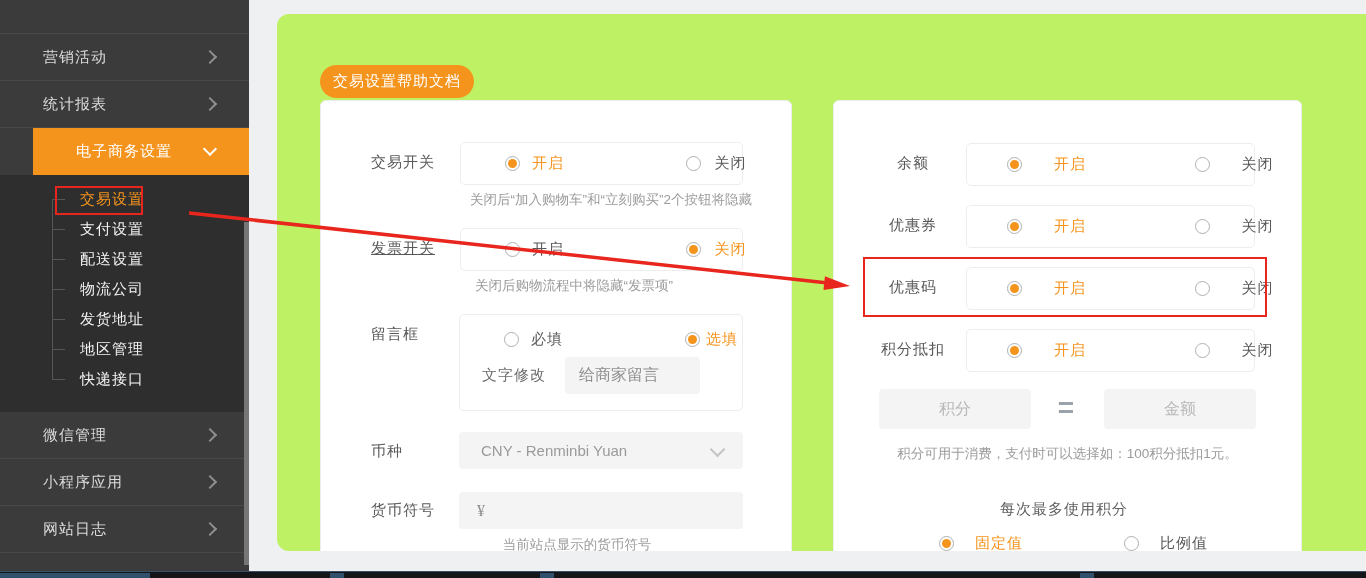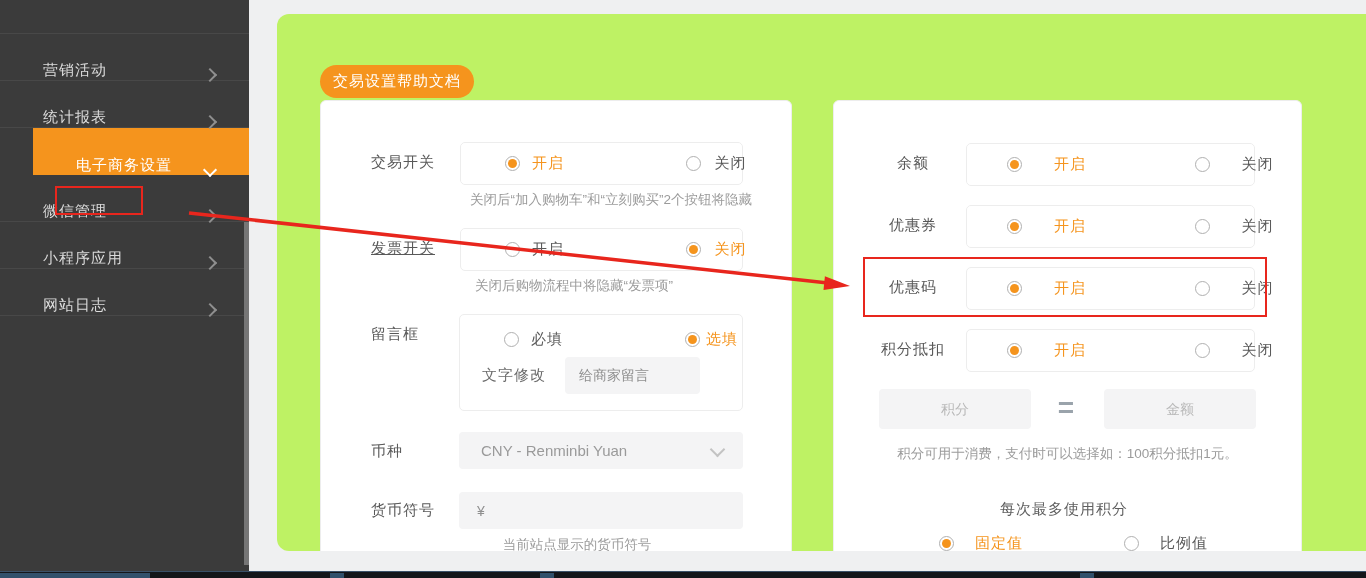--- a/index.html
+++ b/index.html
@@ -3,21 +3,21 @@
 <meta charset="utf-8">
 <style>
   html,body{margin:0;padding:0;background:#dfe1e3;}
   .stage{position:relative;width:1366px;height:578px;overflow:hidden;
          background:#eff0f1;font-family:"Liberation Sans",sans-serif;
          -webkit-font-smoothing:antialiased;}
 
   
   .sidebar{position:absolute;left:0;top:0;width:249px;height:571px;background:#3b3b3b;}
   .side-spacer{height:33px;border-bottom:1px solid #484848;}
-  .side-item{height:46px;border-bottom:1px solid #484848;display:flex;align-items:flex-end;
+  .side-item{height:46px;border-bottom:1px solid #484848;display:flex;align-items:center;
              justify-content:space-between;padding:0 34px 0 43px;color:#dcdcdc;
              font-size:15px;letter-spacing:1px;cursor:pointer;}
   .side-item.active{background:#f5941d;color:#fff;border-bottom:none;height:47px;margin-left:33px;}
   .chev{width:8px;height:8px;border-top:2px solid #8f8f8f;border-right:2px solid #8f8f8f;
         transform:rotate(45deg);flex:none;}
   .chev.down{border-color:#fff;transform:rotate(135deg);margin-top:-5px;}
   .submenu{position:relative;background:#2e2e2e;padding:9px 0 18px 0;}
   .submenu-vline{position:absolute;left:52px;top:24px;width:1px;height:181px;background:#565656;}
   .sub-item{position:relative;height:30px;line-height:30px;padding-left:80px;color:#f2f2f2;
             font-size:15px;letter-spacing:1px;cursor:pointer;}
@@ -48,21 +48,21 @@
   .optrow{display:flex;align-items:center;height:100%;}
   .opt{display:flex;align-items:center;flex:none;cursor:pointer;}
   .radio{width:15px;height:15px;border:1px solid #b0b0b0;border-radius:50%;background:#fff;
          position:relative;flex:none;box-sizing:border-box;}
   .radio.on::after{content:"";position:absolute;left:2px;top:2px;right:2px;bottom:2px;
                    background:#f5941d;border-radius:50%;}
   .opt-label{font-size:15px;color:#595959;letter-spacing:1px;white-space:nowrap;}
   .opt-label.on{color:#f5941d;}
   .helper{position:absolute;font-size:13.5px;color:#9b9b9b;text-align:center;white-space:nowrap;height:18px;line-height:18px;}
   .ginput{position:absolute;border:none;outline:none;background:#f4f4f5;border-radius:4px;
-          color:#8f8f8f;font-size:14px;padding:0 18px;box-sizing:border-box;font-family:Liberation Sans, sans-serif;}
+          color:#8f8f8f;font-size:16px;padding:0 18px;box-sizing:border-box;font-family:Liberation Serif, serif;}
   .ginput::placeholder{color:#b8b8b8;}
   .center-input{text-align:center;padding:0 8px;}
   .select{position:absolute;background:#f4f4f5;border-radius:4px;color:#9a9a9a;font-size:15px;
           display:flex;align-items:center;padding:0 22px;box-sizing:border-box;cursor:pointer;}
   .sel-chev{position:absolute;right:20px;top:12px;width:9px;height:9px;
             border-left:2px solid #c3c3c3;border-bottom:2px solid #c3c3c3;transform:rotate(-45deg);}
   .equals{position:absolute;font-size:28px;font-weight:bold;color:#9aa3ab;text-align:center;}
 
   
   .red-box{position:absolute;border:2px solid #e8261d;box-sizing:border-box;z-index:50;}
@@ -82,20 +82,30 @@
     </div>
     <div class="side-item">
       <span>统计报表</span>
       <span class="chev"></span>
     </div>
     <div class="side-item active">
       <span>电子商务设置</span>
       <span class="chev down"></span>
     </div>
 
+    <div class="submenu">
+      <div class="submenu-vline"></div>
+      <div class="sub-item active">交易设置</div>
+      <div class="sub-item">支付设置</div>
+      <div class="sub-item">配送设置</div>
+      <div class="sub-item">物流公司</div>
+      <div class="sub-item">发货地址</div>
+      <div class="sub-item">地区管理</div>
+      <div class="sub-item">快递接口</div>
+    </div>
 
     <div class="side-item">
       <span>微信管理</span>
       <span class="chev"></span>
     </div>
     <div class="side-item">
       <span>小程序应用</span>
       <span class="chev"></span>
     </div>
     <div class="side-item">

